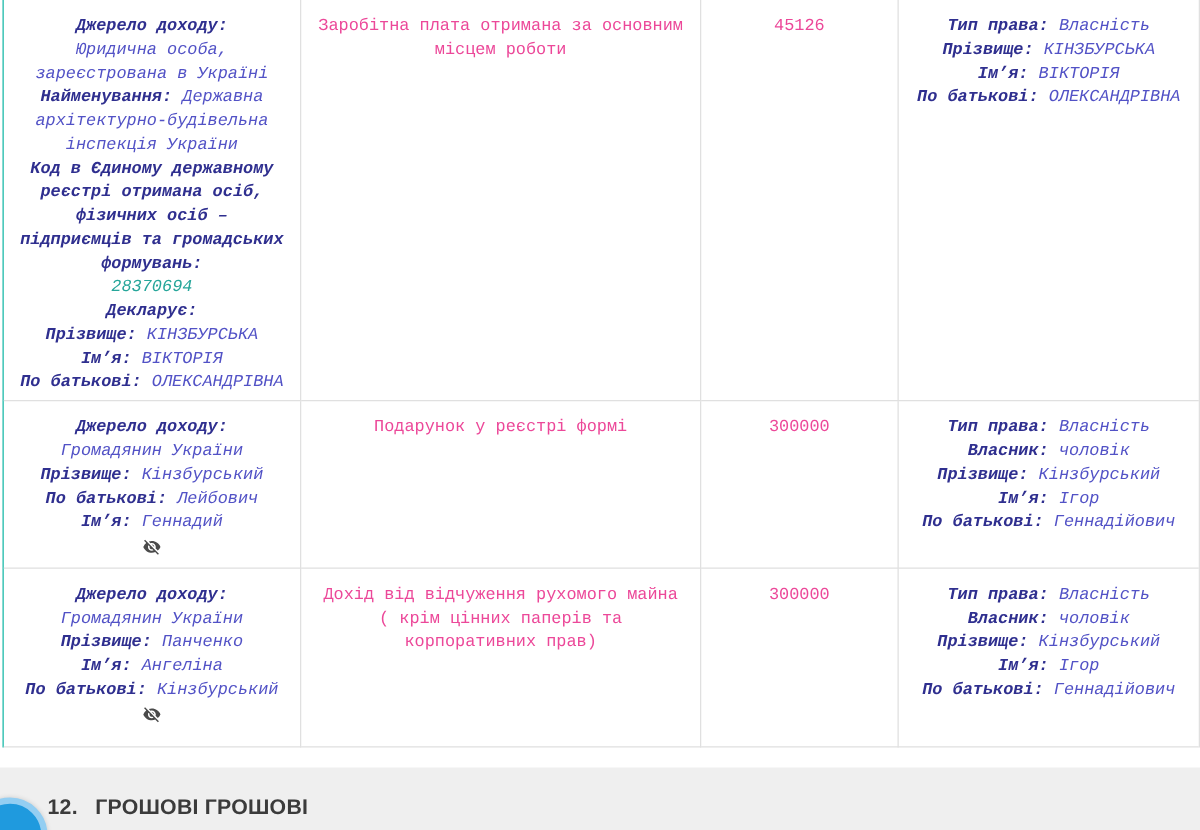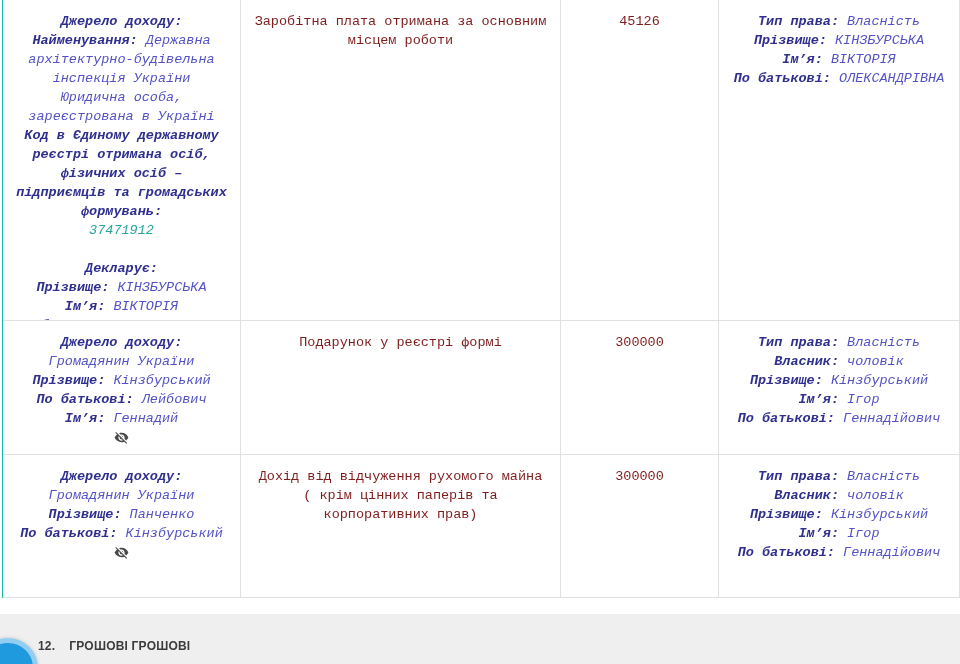--- a/index.html
+++ b/index.html
@@ -23,56 +23,56 @@
     padding:12px 10px 8px 10px;
     text-align:center;
     font-size:13.5px;line-height:19px;
   }
   .cell.c1,.cell.c2,.cell.c3{border-right:1px solid #e0e0e0;}
   .cell.c1,.cell.c4{font-style:italic;color:#5252c6;}
   .lbl{font-weight:bold;color:#2f2f8f;}
   .val{color:#5252c6;margin-top:30px;}
   .val.code{color:#26a69a;}
   .line{margin:0;}
-  .line.gap{margin-top:19px;}
-  .cell.c2,.cell.c3{color:#7f1d1d;font-style:normal;}
+  .line.gap{}
+  .cell.c2,.cell.c3{color:#ec4899;font-style:normal;}
   .hidden-ico{display:inline-block;margin-top:2px;line-height:0;}
   .hidden-ico svg{width:15px;height:15px;fill:#4a4a4a;}
 
   
   .section-bar{
     position:absolute;left:0;top:614px;width:960px;height:50px;
     background:#efefef;box-sizing:border-box;
     padding:22px 0 0 38px;
   }
   .sec-num,.sec-title{
-    font-size:12px;font-weight:bold;color:#3b3b3b;letter-spacing:.2px;
+    font-size:17px;font-weight:bold;color:#3b3b3b;letter-spacing:.2px;
   }
   .sec-num{margin-right:14px;}
 
   
   .fab{
     position:absolute;left:-22px;bottom:-34px;width:60px;height:60px;
     border-radius:50%;background:#1f9ade;border:5px solid #93cef2;
     box-sizing:border-box;box-shadow:0 0 4px rgba(0,0,0,.15);
   }
 </style>
 </head>
 <body>
 
 <div class="page">
 
   <div class="decl-table">
 
     <div class="cell c1">
       <div class="line"><span class="lbl">Джерело доходу:</span><span class="val"></span></div>
+      <div class="line"><span class="lbl"></span><span class="val">Юридична особа, зареєстрована в Україні</span></div>
       <div class="line"><span class="lbl">Найменування:</span><span class="val"> Державна архітектурно-будівельна інспекція України</span></div>
-      <div class="line"><span class="lbl"></span><span class="val">Юридична особа, зареєстрована в Україні</span></div>
       <div class="line"><span class="lbl">Код в Єдиному державному реєстрі отримана осіб, фізичних осіб – підприємців та громадських формувань:</span><span class="val"></span></div>
-      <div class="line"><span class="lbl"></span><span class="val code">37471912</span></div>
+      <div class="line"><span class="lbl"></span><span class="val code">28370694</span></div>
       <div class="line gap"><span class="lbl">Декларує:</span><span class="val"></span></div>
       <div class="line"><span class="lbl">Прізвище:</span><span class="val"> КІНЗБУРСЬКА</span></div>
       <div class="line"><span class="lbl">Ім’я:</span><span class="val"> ВІКТОРІЯ</span></div>
       <div class="line"><span class="lbl">По батькові:</span><span class="val"> ОЛЕКСАНДРІВНА</span></div>
     </div>
     <div class="cell c2"><span>Заробітна плата отримана за основним місцем роботи</span></div>
     <div class="cell c3"><span>45126</span></div>
     <div class="cell c4">
       <div class="line"><span class="lbl">Тип права:</span><span class="val"> Власність</span></div>
       <div class="line"><span class="lbl">Прізвище:</span><span class="val"> КІНЗБУРСЬКА</span></div>
@@ -99,20 +99,21 @@
       <div class="line"><span class="lbl">Власник:</span><span class="val"> чоловік</span></div>
       <div class="line"><span class="lbl">Прізвище:</span><span class="val"> Кінзбурський</span></div>
       <div class="line"><span class="lbl">Ім’я:</span><span class="val"> Ігор</span></div>
       <div class="line"><span class="lbl">По батькові:</span><span class="val"> Геннадійович</span></div>
     </div>
 
     <div class="cell c1">
       <div class="line"><span class="lbl">Джерело доходу:</span><span class="val"></span></div>
       <div class="line"><span class="lbl"></span><span class="val">Громадянин України</span></div>
       <div class="line"><span class="lbl">Прізвище:</span><span class="val"> Панченко</span></div>
+      <div class="line"><span class="lbl">Ім’я:</span><span class="val"> Ангеліна</span></div>
       <div class="line"><span class="lbl">По батькові:</span><span class="val"> Кінзбурський</span></div>
       <span class="hidden-ico" title="">
         <svg viewBox="0 0 24 24">
             <path d="M12 7c2.76 0 5 2.24 5 5 0 .65-.13 1.26-.36 1.83l2.92 2.92c1.51-1.26 2.7-2.89 3.43-4.75-1.73-4.39-6-7.5-11-7.5-1.4 0-2.74.25-3.98.7l2.16 2.16C10.74 7.13 11.35 7 12 7zM2 4.27l2.28 2.28.46.46C3.08 8.3 1.78 10.02 1 12c1.73 4.39 6 7.5 11 7.5 1.55 0 3.03-.3 4.38-.84l.42.42L19.73 22 21 20.73 3.27 3 2 4.27zM7.53 9.8l1.55 1.55c-.05.21-.08.43-.08.65 0 1.66 1.34 3 3 3 .22 0 .44-.03.65-.08l1.55 1.55c-.67.33-1.41.53-2.2.53-2.76 0-5-2.24-5-5 0-.79.2-1.53.53-2.2zm4.31-.78 3.15 3.15.02-.16c0-1.66-1.34-3-3-3l-.17.01z"></path>
           </svg>
       </span>
     </div>
     <div class="cell c2"><span>Дохід від відчуження рухомого майна ( крім цінних паперів та корпоративних прав)</span></div>
     <div class="cell c3"><span>300000</span></div>
     <div class="cell c4">

